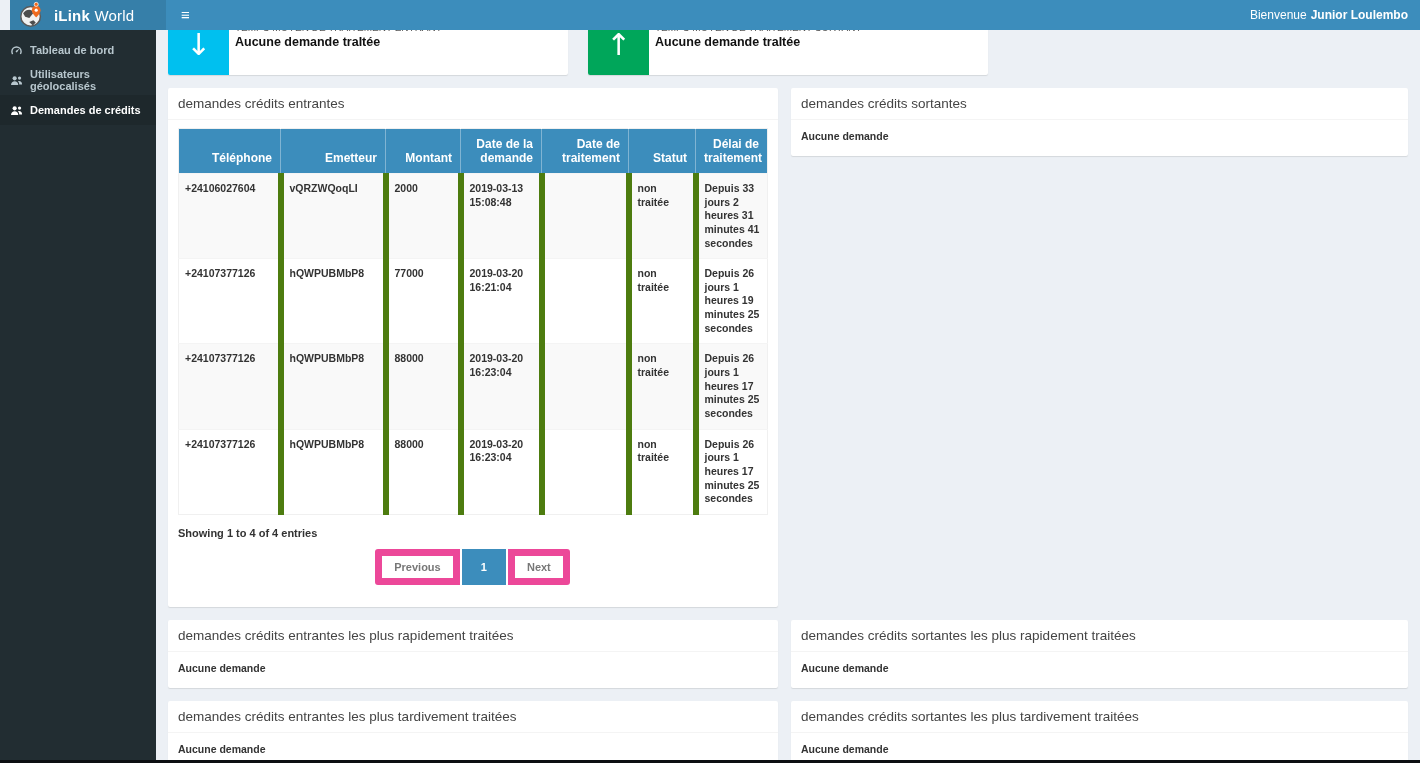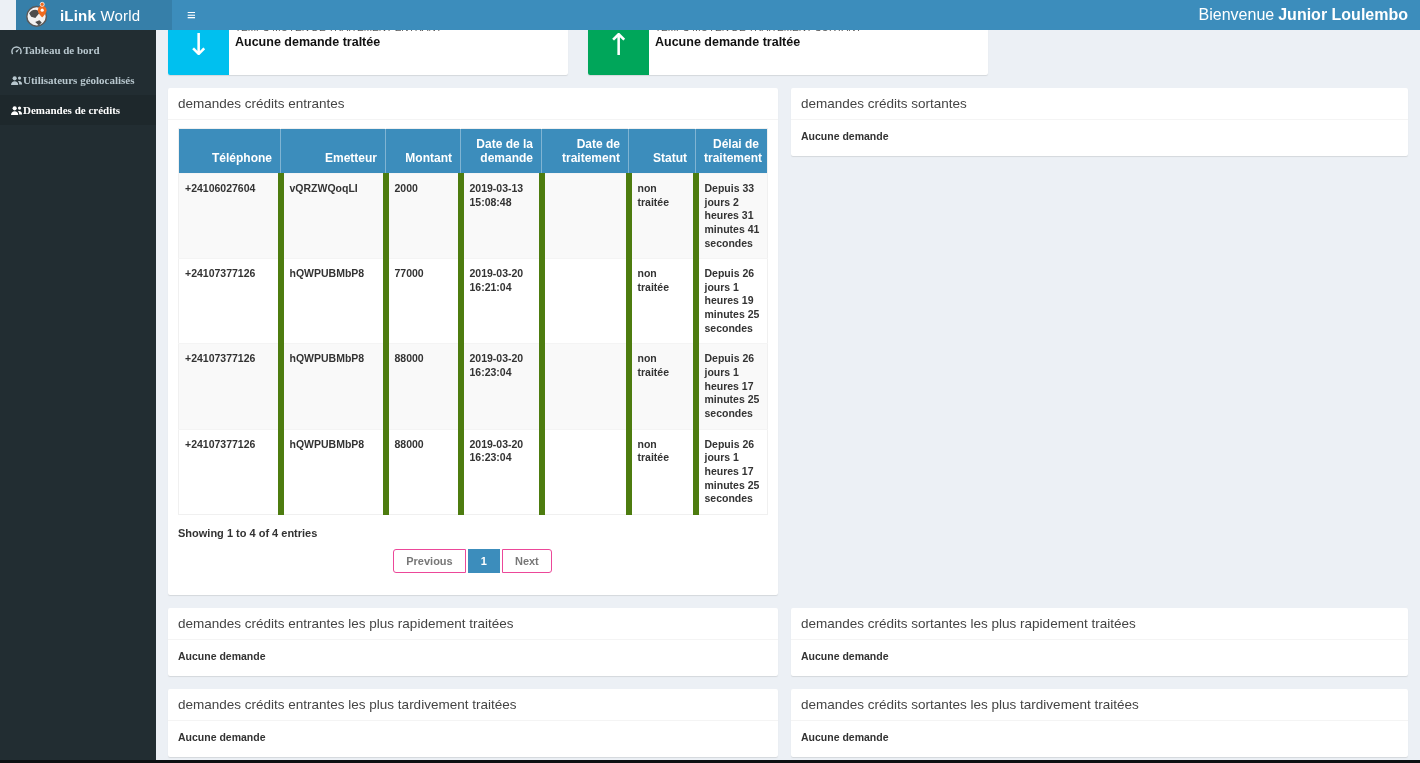--- a/index.html
+++ b/index.html
@@ -2,33 +2,33 @@
 <html><head>
 <meta charset="utf-8">
 <style>
   * { margin:0; padding:0; box-sizing:border-box; }
   html,body { width:1420px; height:763px; overflow:hidden; }
   body {
     font-family:"Liberation Sans","DejaVu Sans",sans-serif;
     background:#ecf0f5; color:#333; font-size:11px;
   }
   
-  .main-header { position:fixed; top:0; left:16px; right:0; height:30px; z-index:20; display:flex; }
+  .main-header { position:fixed; top:0; left:10px; right:0; height:30px; z-index:20; display:flex; }
   .logo { width:156px; height:30px; background:#367fa9; color:#fff; display:flex; align-items:center; gap:8px; padding-left:8px; cursor:pointer; }
   .logo-icon svg { display:block; }
   .brand { font-size:15px; letter-spacing:.2px; }
   .brand b { font-weight:700; }
   .navbar { flex:1; background:#3c8dbc; display:flex; align-items:center; justify-content:space-between; }
   .hamburger { color:#fff; font-size:15px; padding:0 15px; line-height:30px; cursor:pointer; }
-  .welcome { color:#fff; font-size:16px; padding-right:12px; }
+  .welcome { color:#fff; font-size:12px; padding-right:12px; }
   .welcome .pfx { margin-right:4px; }
   .welcome b { font-weight:700; }
   
   .sidebar { position:fixed; top:30px; left:0; bottom:0; width:156px; background:#222d32; z-index:15; padding-top:5px; }
-  .side-item { display:flex; align-items:center; padding:0 10px; height:30px; color:#b8c7ce; font-weight:600; cursor:pointer;font-family:Liberation Serif, serif; }
+  .side-item { display:flex; align-items:center; gap:7px; padding:0 10px; height:30px; color:#b8c7ce; font-weight:600; cursor:pointer; }
   .side-item .s-icon { width:13px; display:inline-flex; justify-content:center; }
   .side-item.active { background:#1e282c; color:#fff; font-weight:700; }
   .side-item svg { fill:currentColor; }
   
   .content-wrapper { margin-left:156px; padding:14px 12px 0 12px; min-height:710px; background:#ecf0f5; }
   .info-row { display:flex; gap:20px; margin-bottom:13px; }
   .info-box { width:400px; height:61px; background:#fff; box-shadow:0 1px 1px rgba(0,0,0,.1); border-radius:2px; display:flex; }
   .ib-icon { width:61px; height:61px; color:#fff; font-size:30px; line-height:61px; text-align:center; border-radius:2px 0 0 2px; font-family:"DejaVu Sans",sans-serif; }
   .ib-aqua { background:#00c0ef; }
   .ib-green { background:#00a65a; }
@@ -52,21 +52,21 @@
   .dt-filter input { width:100px; height:20px; border:1px solid #aaa; border-radius:2px; padding:0 4px; font-size:11px; }
   table.dt { width:100%; border-collapse:collapse; table-layout:fixed; border:1px solid #f0f0f0; }
   table.dt thead th { background:#3c8dbc; color:#fff; font-size:12px; font-weight:700; text-align:right; vertical-align:bottom; padding:8px; border-right:1px solid rgba(255,255,255,.35); cursor:pointer; }
   table.dt thead th:last-child { border-right:none; }
   .c1{width:102px}.c2{width:105px}.c3{width:75px}.c4{width:81px}.c5{width:87px}.c6{width:67px}
   table.dt td { font-size:10.5px; font-weight:600; color:#333; vertical-align:top; padding:8px 6px; border-right:6px solid #4d7c0f; border-top:1px solid #f4f4f4; line-height:1.3; height:68px; word-wrap:break-word; }
   table.dt td:last-child { border-right:none; }
   table.dt tbody tr:nth-child(odd) { background:#f9f9f9; }
   .dt-info { font-weight:700; margin:12px 0 6px 0; }
   .dt-paginate { text-align:center; padding:4px 0 12px 0; }
-  .pg { display:inline-block; border:1px solid #ec4899; background:#fff; color:#777; font-weight:600; padding:5px 12px; margin-left:-1px; cursor:pointer; }
+  .pg { display:inline-block; border:7px solid #ec4899; background:#fff; color:#777; font-weight:600; padding:5px 12px; margin-left:-1px; cursor:pointer; }
   .pg.prev { border-radius:3px 0 0 3px; }
   .pg.next { border-radius:0 3px 3px 0; }
   .pg.current { background:#3c8dbc; border-color:#3c8dbc; color:#fff; }
   .bottom-edge { position:fixed; left:0; right:0; bottom:0; height:3px; background:#0c0f11; z-index:30; }
 </style>
 </head>
 <body>
 
 <header class="main-header">
   <a class="logo">

